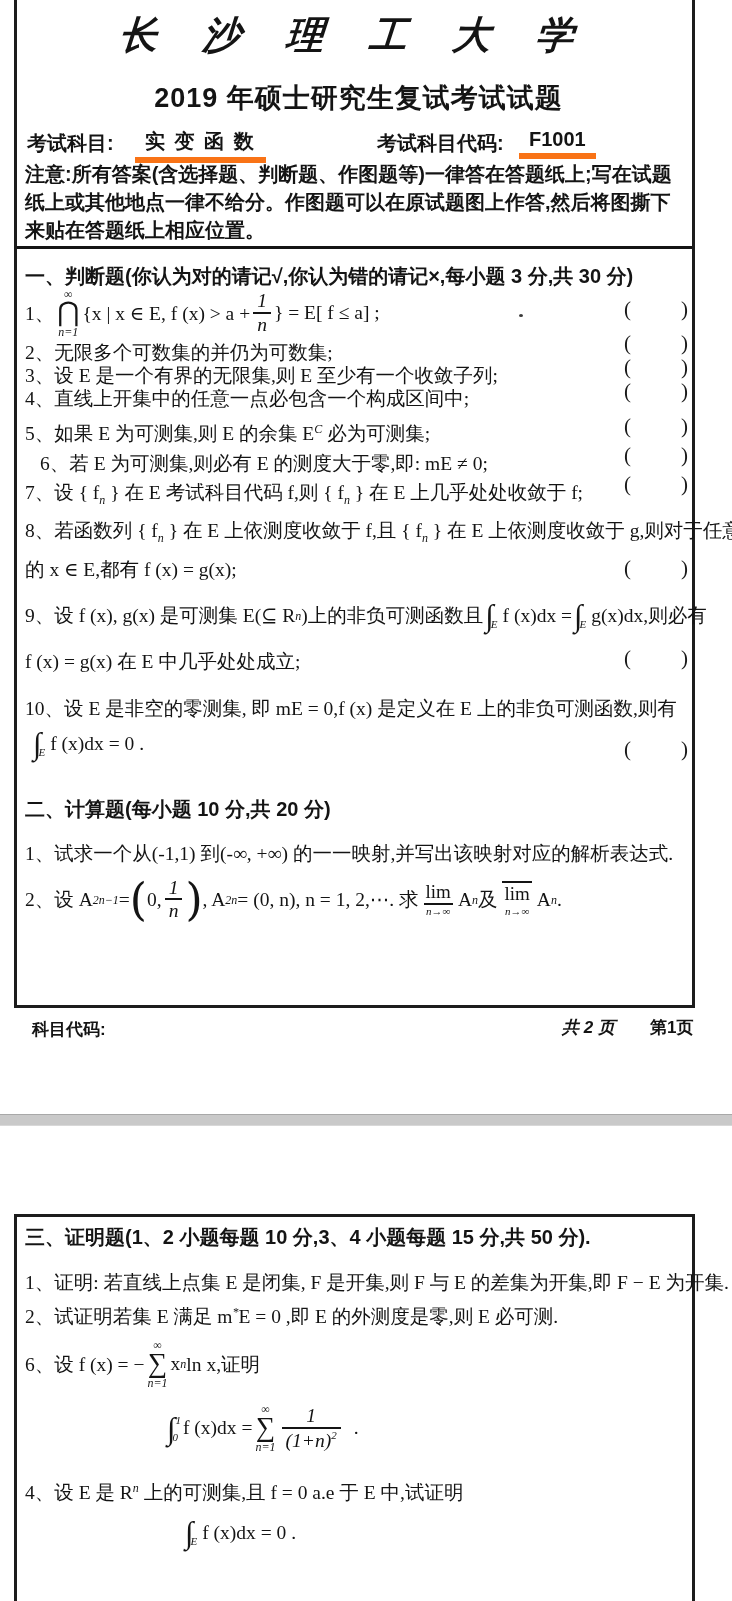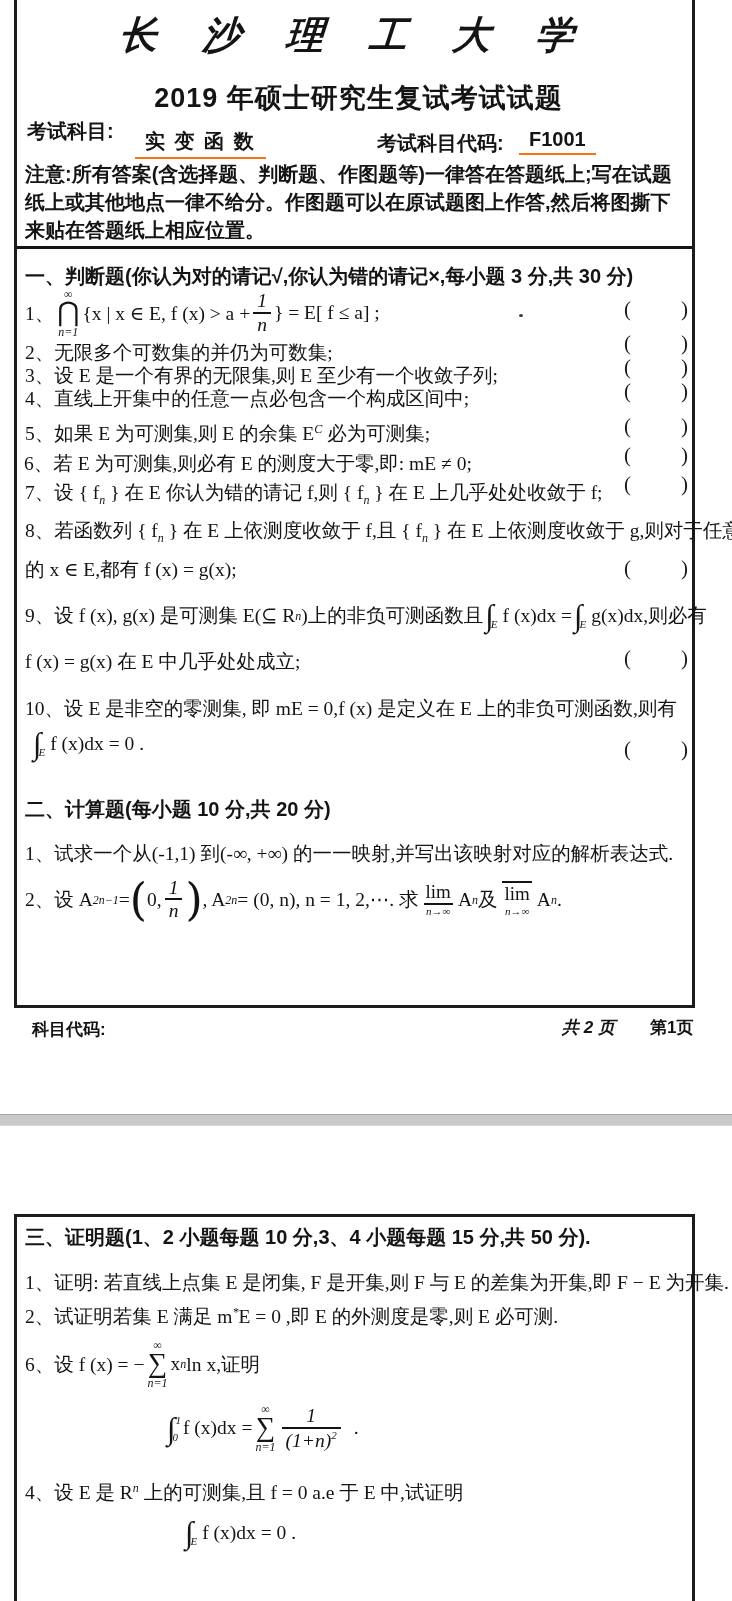--- a/index.html
+++ b/index.html
@@ -14,21 +14,21 @@
         border-top:1px solid #a8a8a8;border-bottom:1px solid #d8d8d8;}
   
   .uni{position:absolute;top:10px;left:0;width:100%;margin:0;text-align:center;
        font-size:38px;font-weight:700;font-style:italic;letter-spacing:16px;
        font-family:"DejaVu Serif","Liberation Serif",serif;transform:skewX(-4deg);}
   .title{position:absolute;top:76px;left:0;width:100%;margin:4px;text-align:center;
          font-size:27px;font-weight:700;letter-spacing:1px;
          font-family:"Liberation Sans","DejaVu Sans",sans-serif;}
   .hlab{position:absolute;font-size:20px;font-weight:700;
         font-family:"Liberation Sans","DejaVu Sans",sans-serif;}
-  .uline{border-bottom:2px solid #f97316;padding:0 10px 2px 10px;}
+  .uline{border-bottom:6px solid #f97316;padding:0 10px 2px 10px;}
   .notice{position:absolute;top:160px;left:8px;width:662px;margin:0;
           font-size:20px;font-weight:700;line-height:28px;
           font-family:"Liberation Sans","DejaVu Sans",sans-serif;}
   .divider{position:absolute;top:246px;left:0;width:100%;border-top:3px solid #141414;}
   
   .tline{position:absolute;white-space:nowrap;font-size:19.5px;line-height:24px;}
   .heading{font-size:20px;font-weight:700;font-family:"Liberation Sans","DejaVu Sans",sans-serif;}
   .row{position:absolute;display:flex;align-items:center;white-space:nowrap;font-size:19.5px;}
   .mi{font-style:normal;}
   sub.sb,sup.sp{font-size:12px;font-style:italic;line-height:0;}
@@ -64,21 +64,21 @@
 </head>
 <body>
 
 <div>
 
   <section class="sheet sheet1">
 
     <h1 class="uni">长 沙 理 工 大 学</h1>
     <h2 class="title">2019 年硕士研究生复试考试试题</h2>
 
-    <span class="hlab" style="top:118px;left:10px;">考试科目:</span>
+    <span class="hlab" style="top:130px;left:10px;">考试科目:</span>
     <span class="hlab uline" style="top:128px;left:118px;letter-spacing:2px;">实 变 函 数</span>
     <span class="hlab" style="top:130px;left:360px;">考试科目代码:</span>
     <span class="hlab uline" style="top:128px;left:502px;">F1001</span>
 
     <p class="notice">注意:所有答案(含选择题、判断题、作图题等)一律答在答题纸上;写在试题纸上或其他地点一律不给分。作图题可以在原试题图上作答,然后将图撕下来贴在答题纸上相应位置。</p>
     <div class="divider"></div>
 
     <div class="tline heading" style="top:264px;left:8px;">一、判断题(你认为对的请记√,你认为错的请记×,每小题 3 分,共 30 分)</div>
 
     <div class="row" style="top:288px;left:8px;">
@@ -118,27 +118,27 @@
         <span>(</span>
         <span>)</span>
       </div>
 
     <div class="tline" style="top:422px;left:8px;font-family:Liberation Serif, serif;"><span>5、如果 E 为可测集,则 E 的余集 E</span><sup class="sp">C</sup><span> 必为可测集;</span></div>
     <div class="ans" style="top:414px;">
         <span>(</span>
         <span>)</span>
       </div>
 
-    <div class="tline" style="top:452px;left:7px;text-align:right;">6、若 E 为可测集,则必有 E 的测度大于零,即: mE ≠ 0;</div>
+    <div class="tline" style="top:452px;left:23px;text-align:right;">6、若 E 为可测集,则必有 E 的测度大于零,即: mE ≠ 0;</div>
     <div class="ans" style="top:443px;">
         <span>(</span>
         <span>)</span>
       </div>
 
-    <div class="tline" style="top:481px;left:8px;"><span>7、设 { f</span><sub class="sb">n</sub><span> } 在 E 你认为错的请记 f,则 { f</span><sub class="sb">n</sub><span> } 在 E 上几乎处处收敛于 f;</span></div>
+    <div class="tline" style="top:481px;left:8px;"><span>7、设 { f</span><sub class="sb">n</sub><span> } 在 E 考试科目代码 f,则 { f</span><sub class="sb">n</sub><span> } 在 E 上几乎处处收敛于 f;</span></div>
     <div class="ans" style="top:472px;">
         <span>(</span>
         <span>)</span>
       </div>
 
     <div class="tline" style="top:519px;left:8px;"><span>8、若函数列 { f</span><sub class="sb">n</sub><span> } 在 E 上依测度收敛于 f,且 { f</span><sub class="sb">n</sub><span> } 在 E 上依测度收敛于 g,则对于任意</span></div>
     <div class="tline" style="top:558px;left:8px;">的 x ∈ E,都有 f (x) = g(x);</div>
     <div class="ans" style="top:556px;">
         <span>(</span>
         <span>)</span>

